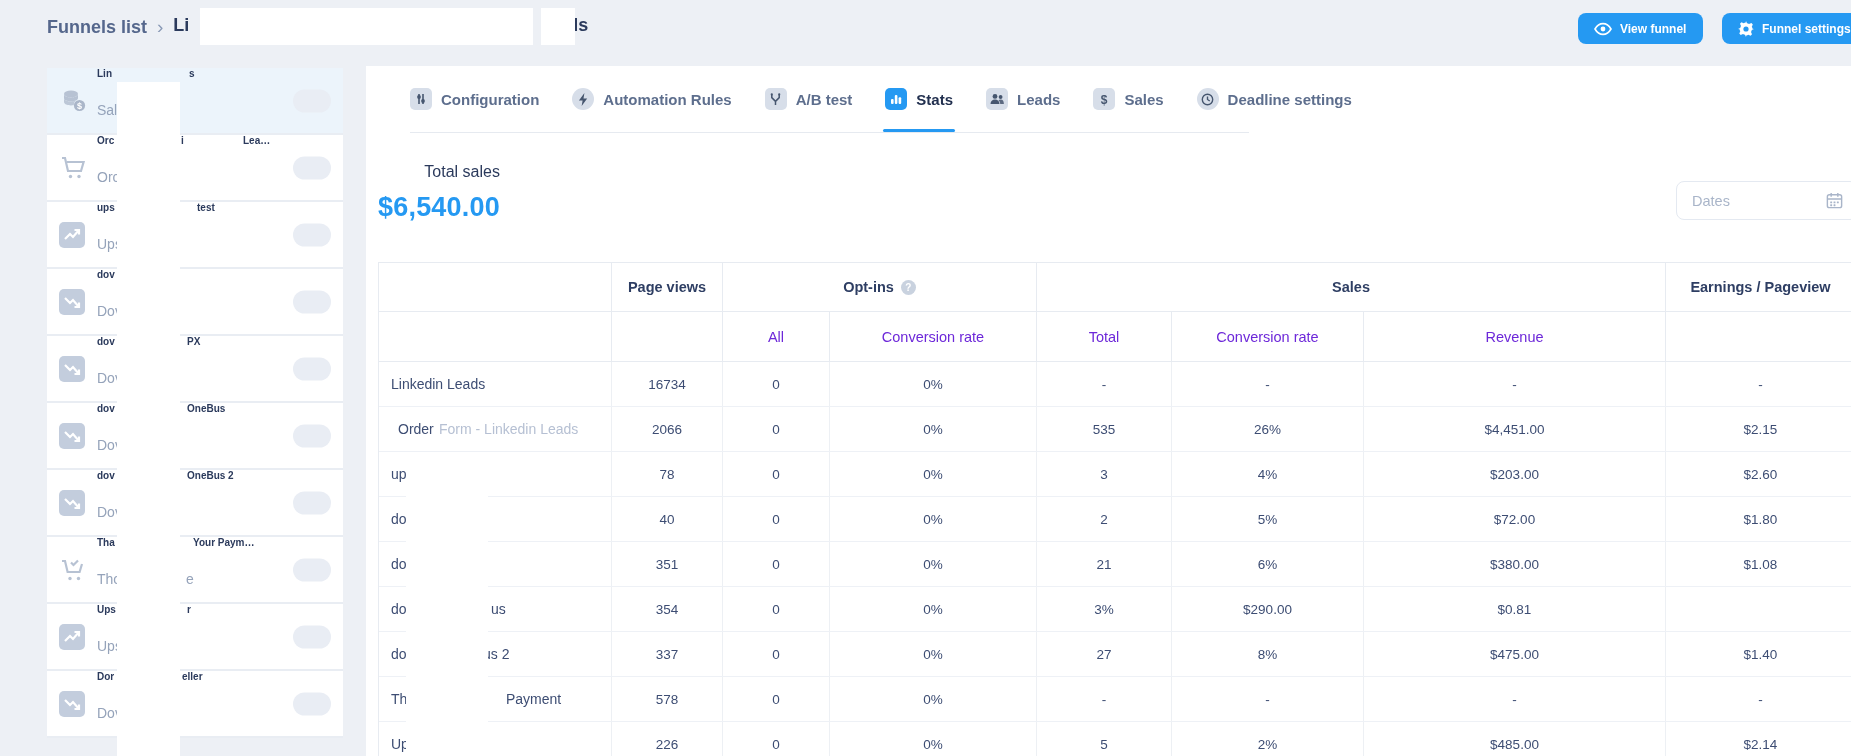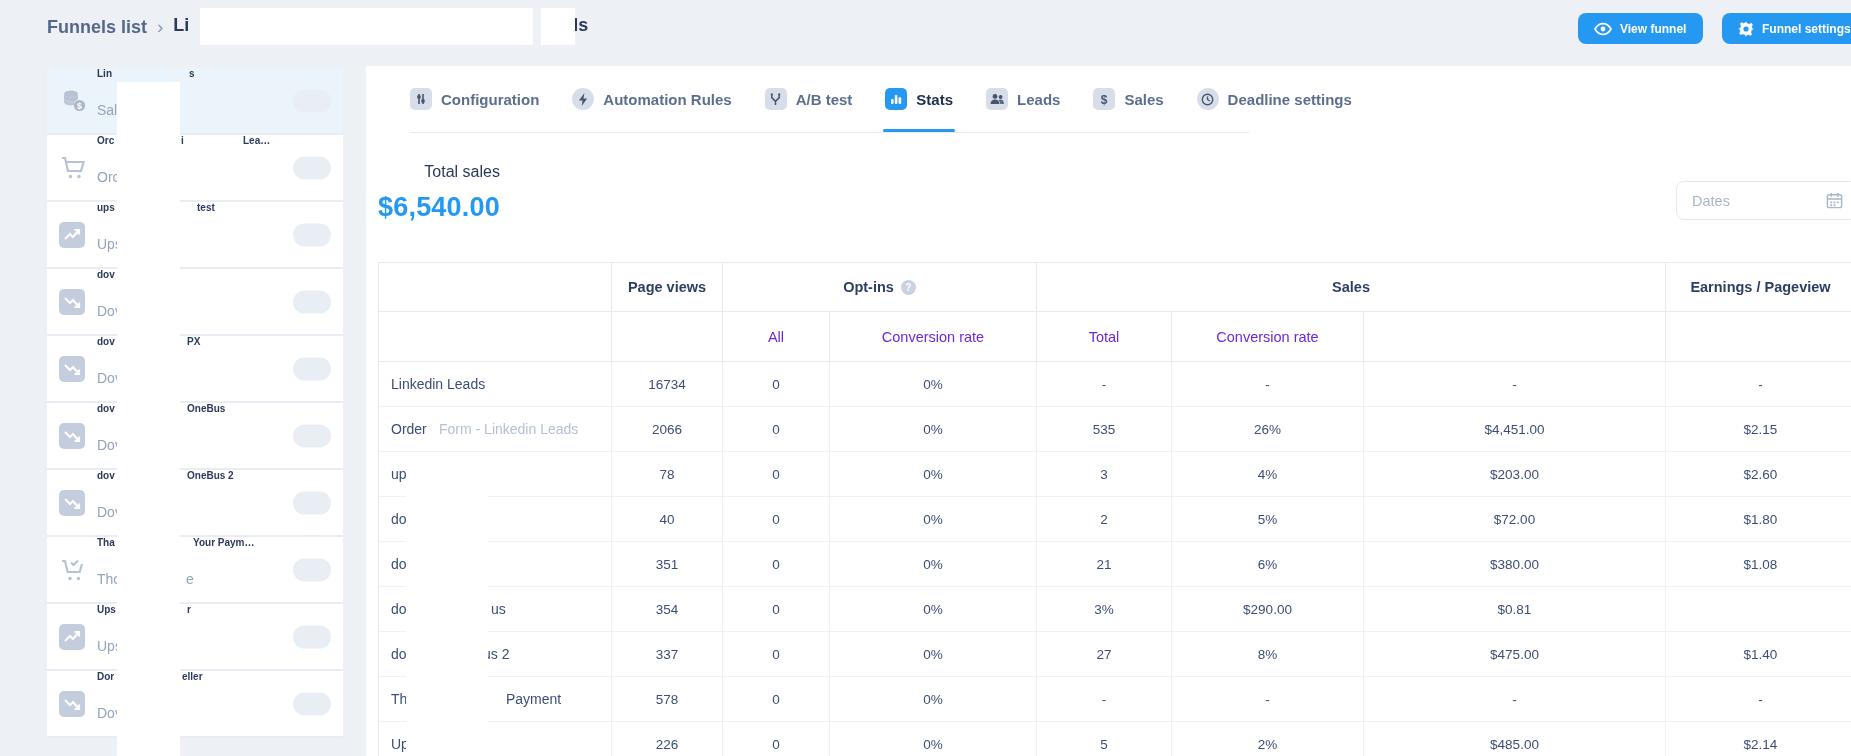--- a/index.html
+++ b/index.html
@@ -439,41 +439,42 @@
         <div class="hc">Sales</div>
         <div class="hc">Earnings / Pageview</div>
       </div>
       <div class="h-row2">
         <div class="hc"></div>
         <div class="hc"></div>
         <div class="hc">All</div>
         <div class="hc">Conversion rate</div>
         <div class="hc">Total</div>
         <div class="hc">Conversion rate</div>
+        <div class="hc">Revenue</div>
         <div class="hc"></div>
       </div>
       <div id="table-body">
           <div class="t-row">
             <div class="tc name">
               <span style="position: relative; display: block; margin-left: 12px; width: 100%; height: 100%;">
                 <span class="seg" style="left: 0px;">Linkedin Leads</span>
               </span>
             </div>
             <div class="tc">16734</div>
             <div class="tc">0</div>
             <div class="tc">0%</div>
             <div class="tc">-</div>
             <div class="tc">-</div>
             <div class="tc">-</div>
             <div class="tc">-</div>
           </div>
           <div class="t-row">
             <div class="tc name">
               <span style="position: relative; display: block; margin-left: 12px; width: 100%; height: 100%;">
-                <span class="seg" style="left: 0px;">Order </span>
+                <span class="seg" style="left: 7px;">Order </span>
                 <span class="seg ghost" style="left: 48px;">Form - Linkedin Leads</span>
               </span>
             </div>
             <div class="tc">2066</div>
             <div class="tc">0</div>
             <div class="tc">0%</div>
             <div class="tc">535</div>
             <div class="tc">26%</div>
             <div class="tc">$4,451.00</div>
             <div class="tc">$2.15</div>

